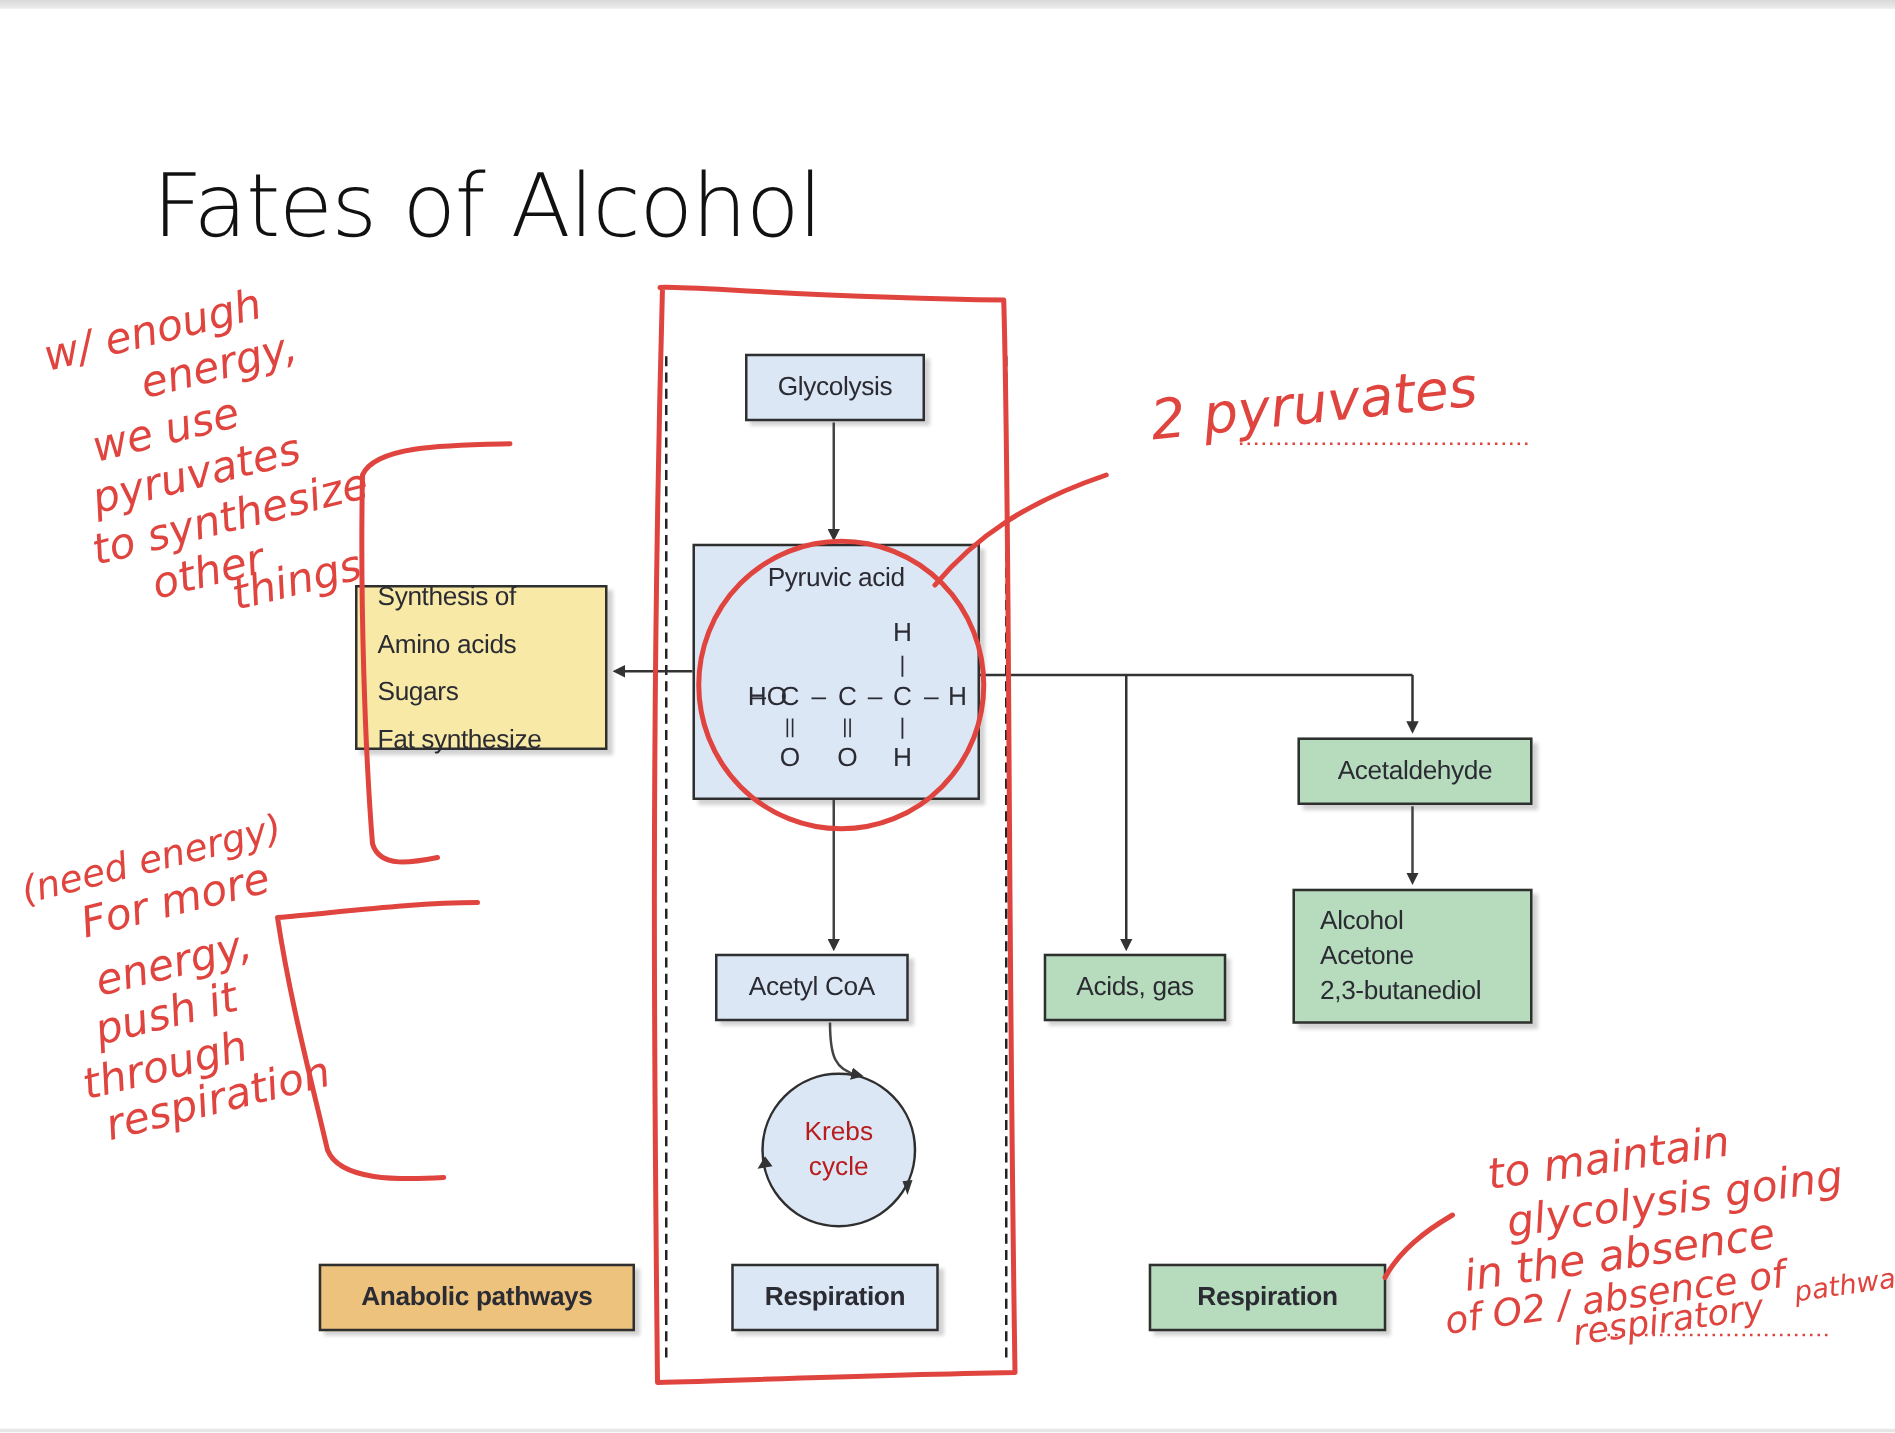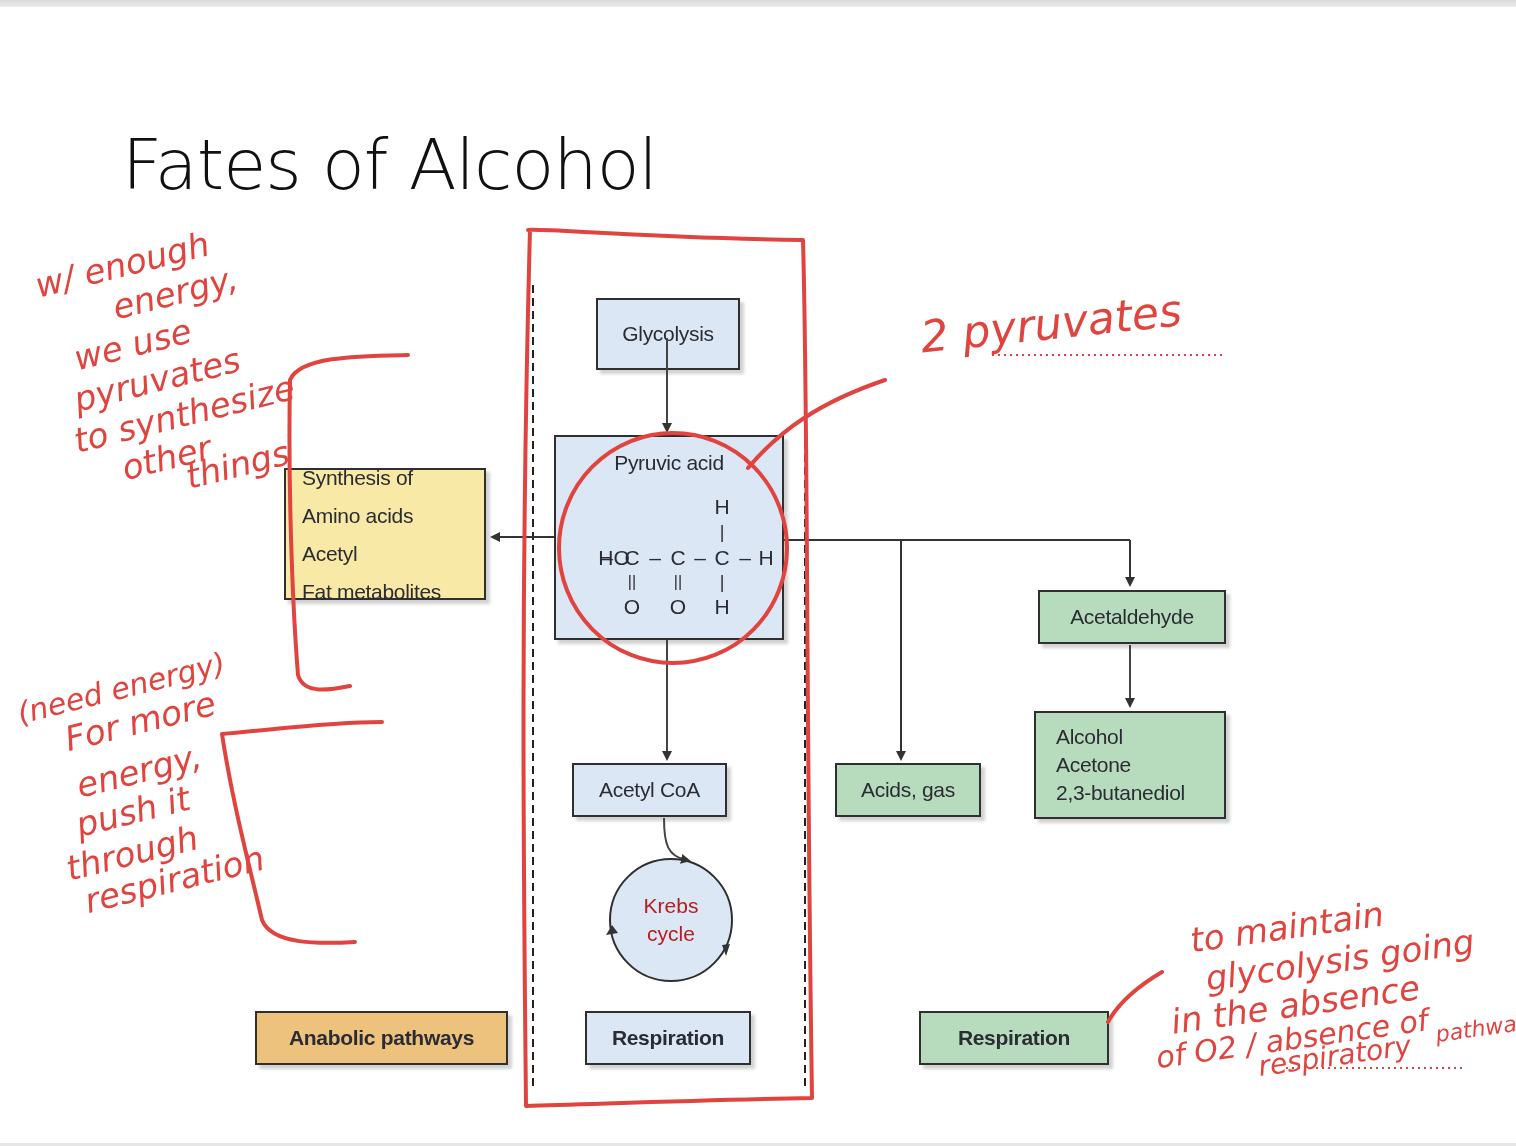--- a/index.html
+++ b/index.html
@@ -58,21 +58,21 @@
       white-space: nowrap; font-style: italic;
     }
   </style>
 </head>
 <body>
 
 <div class="top-bar"></div>
 
 <div class="slide-title">Fates of Alcohol</div>
 
-<div class="box blue" style="left:596px; top:283px; width:144px; height:72px;margin-top:15px;">
+<div class="box blue" style="left:596px; top:283px; width:144px; height:54px;">
   <span>Glycolysis</span>
 </div>
 
 <div class="box blue" style="left:554px; top:435px; width:230px; height:205px; align-items:flex-start; justify-content:center;">
   <span style="margin-top:14px;">Pyruvic acid</span>
 </div>
 
 <div class="molecule" style="left:0; top:0;">
   <span class="m-atom" style="left:722px; top:507px;">H</span>
   <span class="m-atom" style="left:722px; top:532px; font-size:18px;">|</span>
@@ -89,22 +89,22 @@
   <span class="m-atom" style="left:678px; top:582px; font-size:16px;">||</span>
   <span class="m-atom" style="left:722px; top:582px; font-size:18px;">|</span>
   <span class="m-atom" style="left:632px; top:607px;">O</span>
   <span class="m-atom" style="left:678px; top:607px;">O</span>
   <span class="m-atom" style="left:722px; top:607px;">H</span>
 </div>
 
 <div class="box yellow multiline" style="left:284px; top:468px; width:202px; height:132px; padding-left:16px;">
   <span>Synthesis of</span>
   <span>Amino acids</span>
-  <span>Acetyl</span>
-  <span>Fat metabolites</span>
+  <span>Sugars</span>
+  <span>Fat synthesize</span>
 </div>
 
 <div class="box blue" style="left:572px; top:763px; width:155px; height:54px;">
   <span>Acetyl CoA</span>
 </div>
 
 <div class="krebs">
   <span>Krebs</span>
   <span>cycle</span>
 </div>

